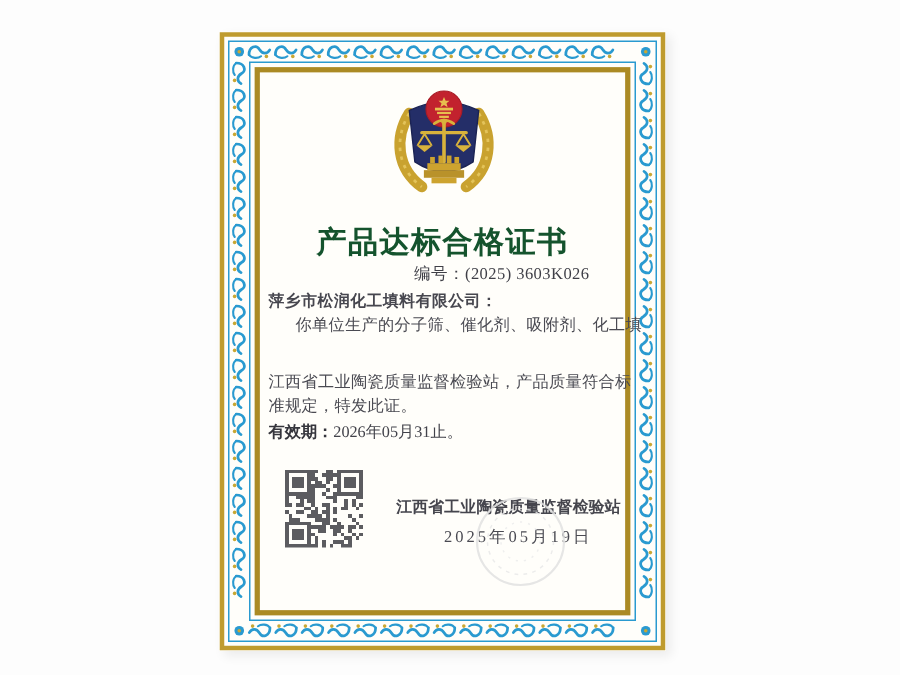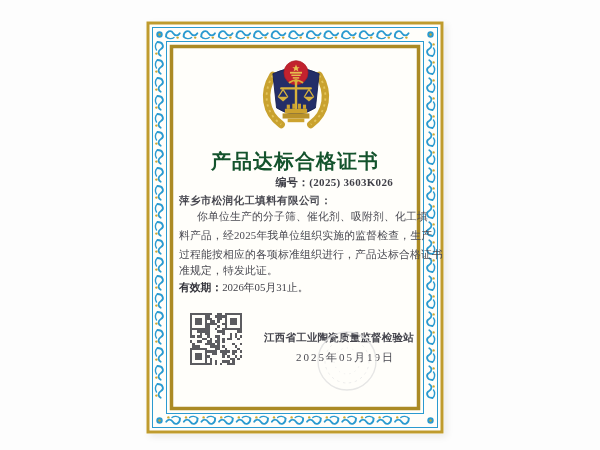--- a/index.html
+++ b/index.html
@@ -16,21 +16,21 @@
     box-shadow:3px 3px 7px rgba(0,0,0,.07);
   }
   .border-svg{position:absolute;left:0;top:0;width:298px;height:413px;}
   .emblem{left:113px;top:34px;width:74px;height:78px;}
   .cert-title{
     left:0;top:127px;width:298px;text-align:center;
     font-size:20px;letter-spacing:1px;color:#14532d;font-weight:600;
   }
   .serial-line{
     left:0;top:154px;width:247px;text-align:right;
-    font-size:11px;color:#3f3f47;letter-spacing:.3px;font-weight:bold;
+    font-size:11px;color:#3f3f47;letter-spacing:.3px;
   }
   .recipient{
     left:33px;top:173px;font-size:10.5px;color:#47474f;
     letter-spacing:.4px;white-space:nowrap;font-weight:600;
   }
   .body-line{
     left:33px;font-size:10.8px;color:#4a4a52;letter-spacing:.2px;
     white-space:nowrap;
   }
   .body-line.indent{left:51px;}
@@ -454,22 +454,21 @@
 
     <div class="abs cert-title">产品达标合格证书</div>
 
     <div class="abs serial-line">
       <span>编号：</span><span>(2025) 3603K026</span>
     </div>
 
     <div class="abs body-line indent" style="top:189px">你单位生产的分子筛、催化剂、吸附剂、化工填</div>
 
     <div class="abs recipient">萍乡市松润化工填料有限公司：</div>
-    <div class="abs body-line" style="top:208px">料产品，经2025年我单位组织实施的监督检查，生产</div>
-    <div class="abs body-line" style="top:227px">过程能按相应的各项标准组织进行，产品达标合格证书</div>
+    <div class="abs body-line" style="top:227px">江西省工业陶瓷质量监督检验站，产品质量符合标</div>
     <div class="abs body-line" style="top:243px">准规定，特发此证。</div>
 
     <div class="abs validity-line">
       <span class="lbl">有效期：</span><span>2026年05月31止。</span>
     </div>
 
     <svg id="qr-svg" class="abs qr" viewBox="0 0 21 21" shape-rendering="crispEdges">
         <path d="M7 0h1v1h-1zM8 0h1v1h-1zM11 0h1v1h-1zM12 0h1v1h-1zM7 1h1v1h-1zM10 1h1v1h-1zM11 1h1v1h-1zM12 1h1v1h-1zM13 1h1v1h-1zM7 2h1v1h-1zM8 2h1v1h-1zM11 2h1v1h-1zM12 2h1v1h-1zM8 3h1v1h-1zM9 3h1v1h-1zM11 3h1v1h-1zM7 4h1v1h-1zM8 4h1v1h-1zM9 4h1v1h-1zM10 4h1v1h-1zM13 4h1v1h-1zM7 5h1v1h-1zM11 5h1v1h-1zM7 6h1v1h-1zM10 6h1v1h-1zM13 6h1v1h-1zM0 7h1v1h-1zM3 7h1v1h-1zM4 7h1v1h-1zM5 7h1v1h-1zM6 7h1v1h-1zM7 7h1v1h-1zM11 7h1v1h-1zM12 7h1v1h-1zM13 7h1v1h-1zM19 7h1v1h-1zM20 7h1v1h-1zM0 8h1v1h-1zM4 8h1v1h-1zM6 8h1v1h-1zM7 8h1v1h-1zM13 8h1v1h-1zM16 8h1v1h-1zM18 8h1v1h-1zM0 9h1v1h-1zM1 9h1v1h-1zM3 9h1v1h-1zM4 9h1v1h-1zM7 9h1v1h-1zM10 9h1v1h-1zM11 9h1v1h-1zM16 9h1v1h-1zM18 9h1v1h-1zM20 9h1v1h-1zM5 10h1v1h-1zM6 10h1v1h-1zM8 10h1v1h-1zM11 10h1v1h-1zM13 10h1v1h-1zM15 10h1v1h-1zM16 10h1v1h-1zM19 10h1v1h-1zM0 11h1v1h-1zM3 11h1v1h-1zM4 11h1v1h-1zM7 11h1v1h-1zM8 11h1v1h-1zM10 11h1v1h-1zM11 11h1v1h-1zM13 11h1v1h-1zM1 12h1v1h-1zM6 12h1v1h-1zM7 12h1v1h-1zM8 12h1v1h-1zM9 12h1v1h-1zM11 12h1v1h-1zM17 12h1v1h-1zM20 12h1v1h-1zM1 13h1v1h-1zM2 13h1v1h-1zM3 13h1v1h-1zM8 13h1v1h-1zM9 13h1v1h-1zM10 13h1v1h-1zM11 13h1v1h-1zM13 13h1v1h-1zM18 13h1v1h-1zM10 14h1v1h-1zM11 14h1v1h-1zM14 14h1v1h-1zM19 14h1v1h-1zM7 15h1v1h-1zM8 15h1v1h-1zM9 15h1v1h-1zM10 15h1v1h-1zM12 15h1v1h-1zM13 15h1v1h-1zM14 15h1v1h-1zM15 15h1v1h-1zM17 15h1v1h-1zM18 15h1v1h-1zM20 15h1v1h-1zM9 16h1v1h-1zM10 16h1v1h-1zM13 16h1v1h-1zM14 16h1v1h-1zM17 16h1v1h-1zM7 17h1v1h-1zM13 17h1v1h-1zM15 17h1v1h-1zM18 17h1v1h-1zM20 17h1v1h-1zM8 18h1v1h-1zM16 18h1v1h-1zM17 18h1v1h-1zM19 18h1v1h-1zM8 19h1v1h-1zM10 19h1v1h-1zM13 19h1v1h-1zM14 19h1v1h-1zM15 19h1v1h-1zM17 19h1v1h-1zM7 20h1v1h-1zM8 20h1v1h-1zM10 20h1v1h-1zM12 20h1v1h-1zM15 20h1v1h-1zM16 20h1v1h-1zM17 20h1v1h-1zM0 0h7v7h-7zM1 1h5v5h-5zM2 2h3v3h-3zM14 0h7v7h-7zM15 1h5v5h-5zM16 2h3v3h-3zM0 14h7v7h-7zM1 15h5v5h-5zM2 16h3v3h-3z" fill="#5c5c60" fill-rule="evenodd"></path>
       </svg>
 

